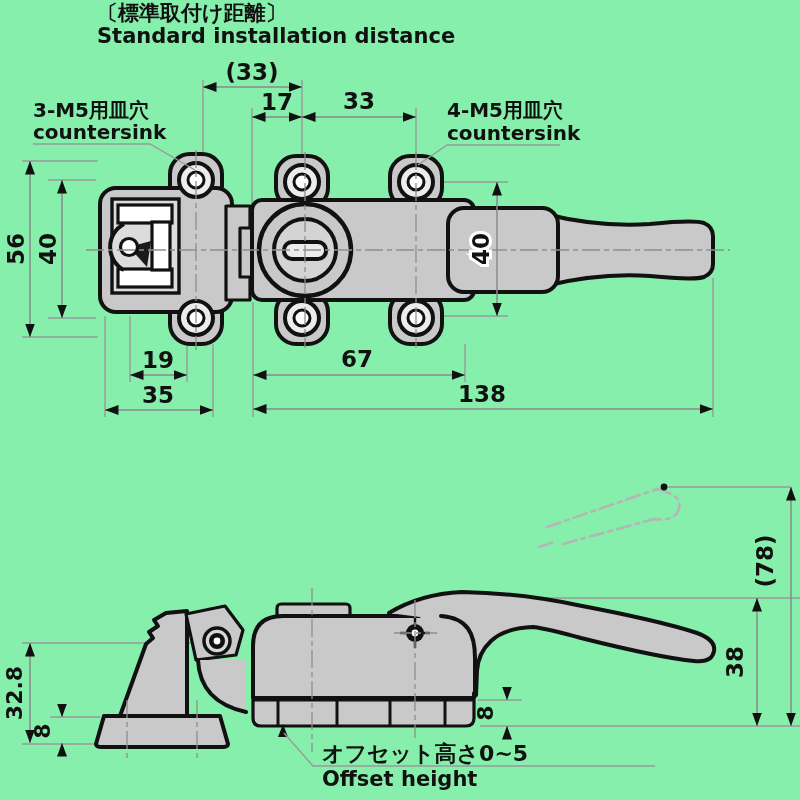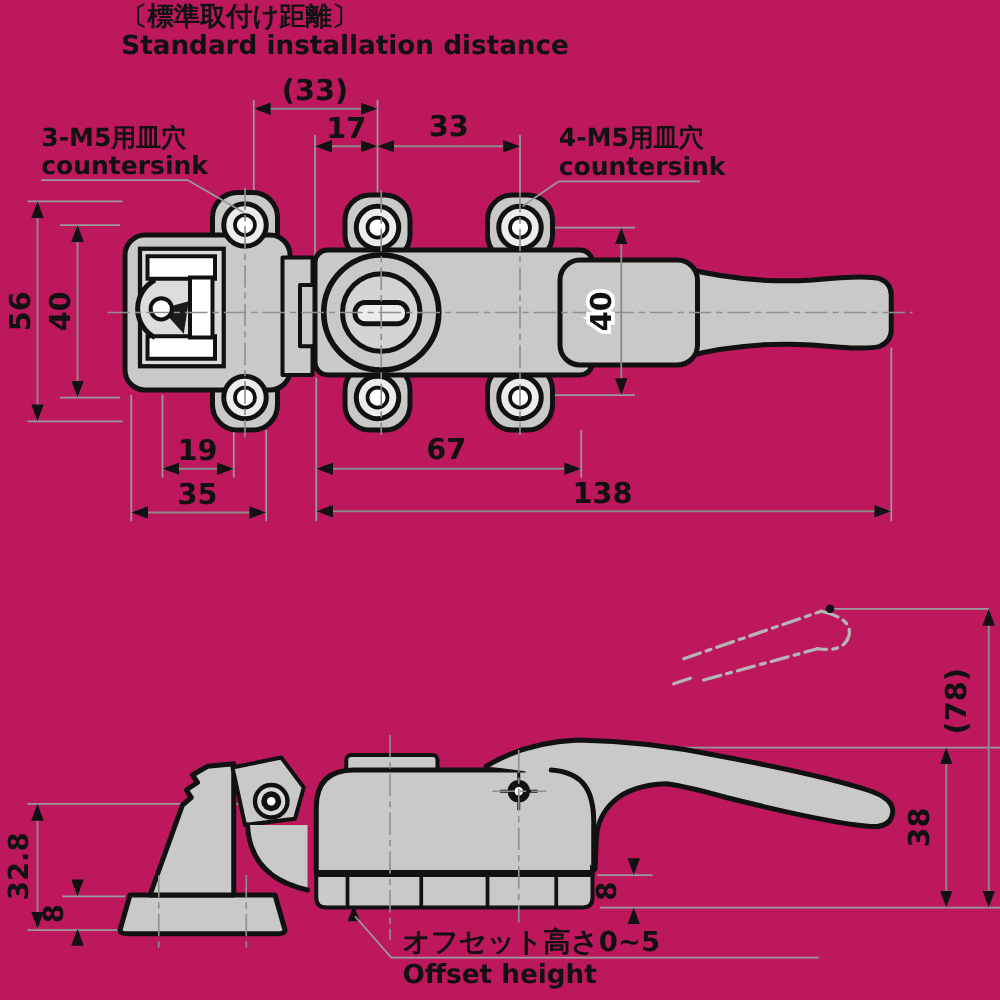--- a/index.html
+++ b/index.html
@@ -1,16 +1,16 @@
 <!DOCTYPE html>
 <html><head>
 <meta charset="utf-8">
 <style>
   html,body{margin:0;padding:0;background:#ffffff;}
-  .stage{width:800px;height:800px;position:relative;background:#be185d;overflow:hidden;}
+  .stage{width:800px;height:800px;position:relative;background:#86efac;overflow:hidden;}
   svg{display:block;}
   text{font-family:"DejaVu Sans","Liberation Sans",sans-serif;font-weight:700;fill:#111;}
   .dimtxt{font-size:23px;}
   .dimtxt-s{font-size:22px;}
   .lbl{font-size:20px;}
   .ttl{font-size:21px;}
   .halo{paint-order:stroke;stroke:#ffffff;stroke-width:6px;}
   .part{fill:#c9c9c9;stroke:#111;stroke-width:4;stroke-linejoin:round;}
   .part3{fill:#c9c9c9;stroke:#111;stroke-width:3.2;stroke-linejoin:round;}
   .inner{fill:#dcdcdc;stroke:#111;stroke-width:3.4;}

